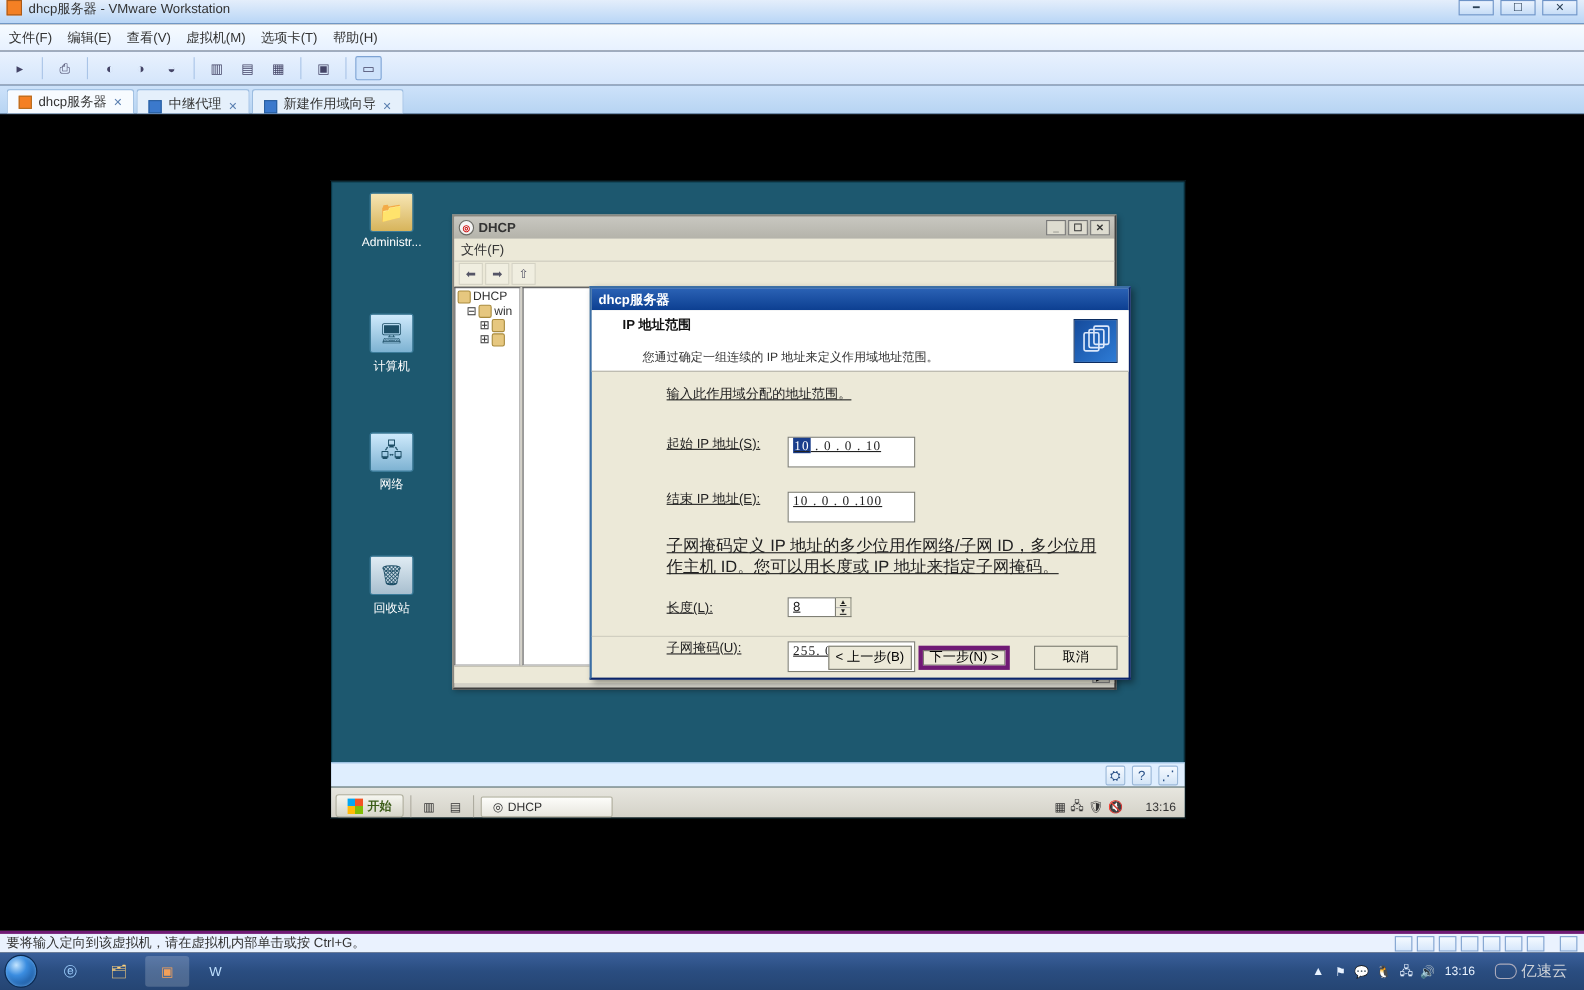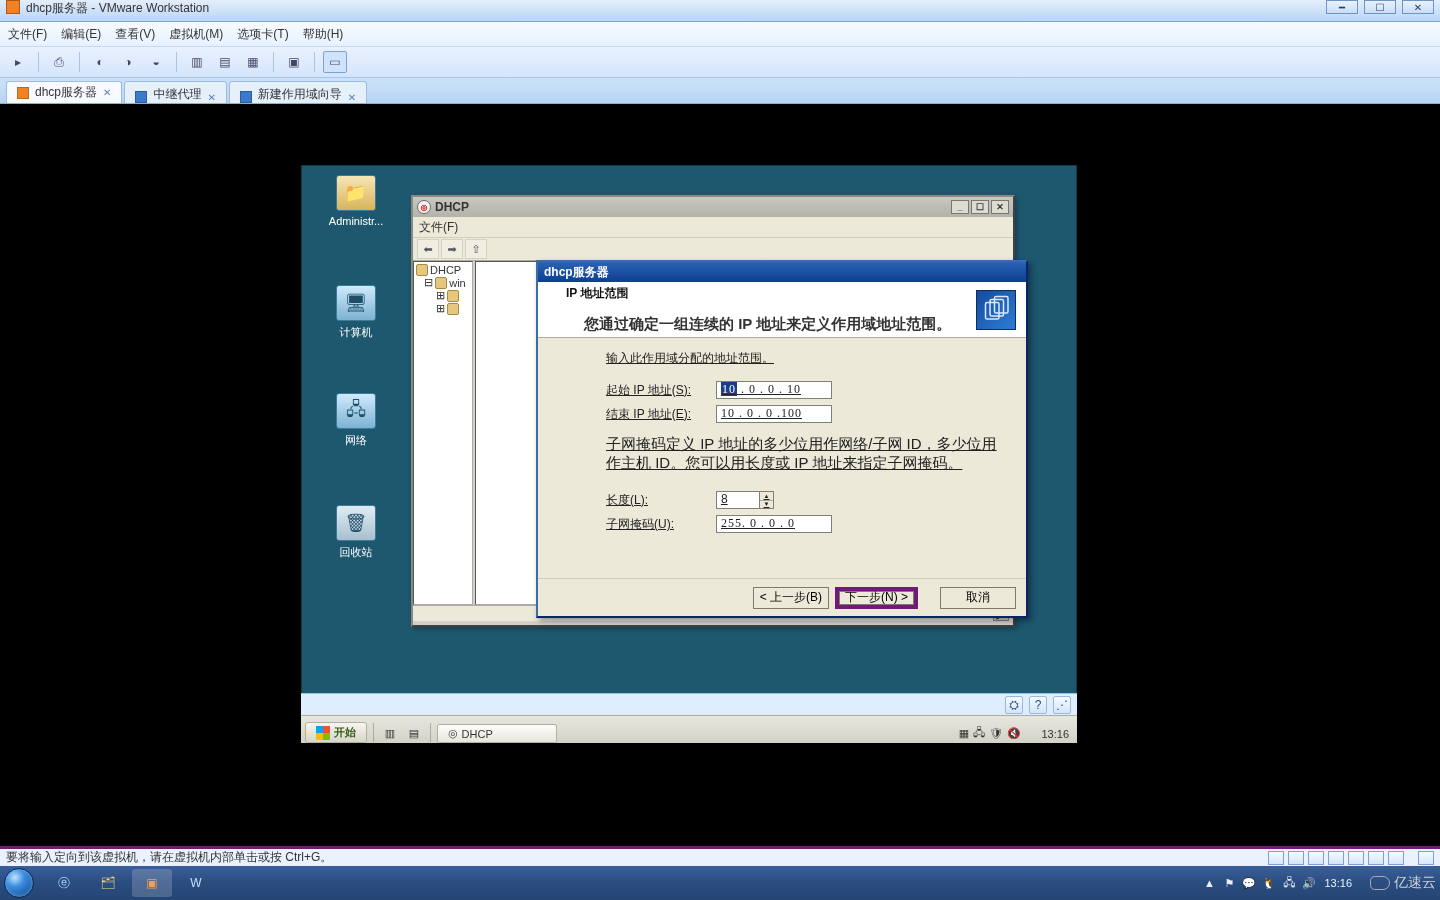--- a/index.html
+++ b/index.html
@@ -65,27 +65,27 @@
   .rightpane{flex:1;background:#fff;border:1px inset #aaa;margin-left:2px;position:relative;}
   .mmc-scroll{height:16px;background:#ece9d8;border-top:1px solid #aeaca0;display:flex;justify-content:flex-end;align-items:center;padding:0 4px;}
   .mmc-scroll .scarrow{width:16px;height:14px;border:1px solid #888;background:#d4d2c6;display:flex;align-items:center;justify-content:center;}
 
   
   .wiz{position:absolute;left:60px;top:-2px;width:492px;height:358px;background:#ece9d8;border:2px solid #0a246a;border-top-color:#3b6ea5;border-left-color:#3b6ea5;box-shadow:3px 3px 6px rgba(0,0,0,.4);}
   .wiz-title{height:20px;background:linear-gradient(#2b62b5,#0c3f91);color:#fff;padding:0 6px;display:flex;align-items:center;font-weight:bold;font-size:12px;}
   .wiz-header{height:56px;background:#fff;border-bottom:1px solid #aeaca0;display:flex;align-items:center;padding:6px 10px;}
   .wiz-header .whtxt{flex:1;}
   .wiz-header .wht1{font-weight:bold;font-size:12px;color:#111;margin-left:18px;}
-  .wiz-header .wht2{font-size:15px;color:#333;margin-left:36px;margin-top:13px;font-weight:bold;}
+  .wiz-header .wht2{font-size:11px;color:#333;margin-left:36px;margin-top:13px;}
   .wiz-header .whicon{width:40px;height:40px;background:linear-gradient(135deg,#154b9c,#2e7cd6);border:1px solid #0b2d62;display:flex;align-items:center;justify-content:center;}
   .whicon svg{width:30px;height:30px;}
   .wiz-body{padding:12px 24px 4px 68px;font-size:12px;color:#222;height:242px;text-decoration:underline;}
   .frow{display:flex;align-items:center;margin:6px 0;}
   .frow .flab{width:110px;}
-  .ipfield{width:116px;height:18px;border:1px solid #7f7f74;background:#fff;padding:0 4px;font-size:12px;font-family:Tahoma;letter-spacing:1px;}
+  .ipfield{width:116px;height:28px;border:1px solid #7f7f74;background:#fff;padding:0 4px;font-size:12px;font-family:Tahoma;letter-spacing:1px;margin-top:16px;}
   .ipfield.sel{background:#fff;}
   .ipfield span.selip{background:#1a3e8c;color:#fff;padding:0 1px;}
   .spinwrap{display:flex;}
   .spin{width:14px;height:18px;border:1px solid #7f7f74;border-left:none;display:flex;flex-direction:column;}
   .spin div{flex:1;display:flex;align-items:center;justify-content:center;font-size:6px;border-bottom:1px solid #aaa;background:#ece9d8;}
   .spin div:last-child{border-bottom:none;}
   .lenfield{width:44px;height:18px;border:1px solid #7f7f74;background:#fff;padding:0 4px;font-size:12px;}
   .wiz-note{font-size:15px;margin:12px 0 6px -0px;}
   .wiz-btns{position:absolute;left:0;right:0;bottom:0;height:38px;border-top:1px solid #cfcdbf;display:flex;align-items:center;justify-content:flex-end;padding:0 10px;gap:6px;}
   .wbtn{min-width:76px;height:22px;border:1px solid #7b7b70;background:#ece9d8;padding:0 6px;font-size:12px;display:flex;align-items:center;justify-content:center;}
@@ -97,21 +97,21 @@
   .vm-statusbar .devi{width:16px;height:14px;margin-left:4px;border:1px solid #7ea1cf;background:linear-gradient(#f5faff,#d6e7fb);display:inline-block;}
 
   
   .host-taskbar{height:34px;background:linear-gradient(#3a5f9a,#2a4d80 50%,#254573);display:flex;align-items:center;padding:0 4px;gap:4px;}
   .hbtn{width:40px;height:28px;border-radius:3px;display:flex;align-items:center;justify-content:center;}
   .orb{width:30px;height:30px;border-radius:50%;background:radial-gradient(circle at 35% 30%,#c4e5ff 0,#3b8de0 35%,#0b3a78 100%);border:1px solid #0b2950;box-shadow:0 0 4px #6fb4f4 inset;margin-right:6px;}
   .hflex{flex:1;}
   .tray{display:flex;align-items:center;gap:6px;color:#e8f2ff;font-size:11px;}
   .tray .ti{width:14px;height:14px;display:flex;align-items:center;justify-content:center;}
   .hosttime{font-size:11px;line-height:12px;text-align:right;margin:0 4px;color:#eaf3ff;}
-  .watermark{color:#bfc3c8;font-size:14px;display:flex;align-items:center;gap:4px;margin-left:10px;margin-right:0;}
+  .watermark{color:#bfc3c8;font-size:14px;display:flex;align-items:center;gap:4px;margin-left:10px;margin-right:11px;}
   .watermark .wm{width:20px;height:14px;border:1px solid #aab;border-radius:8px 12px 12px 8px/8px 12px 12px 8px;}
 
 </style>
 </head>
 <body>
 
 <div class="vm-titlebar">
   <div class="vm-icon"></div>
   <div class="vm-title">dhcp服务器 - VMware Workstation</div>
   <div class="winbtn">━</div>

